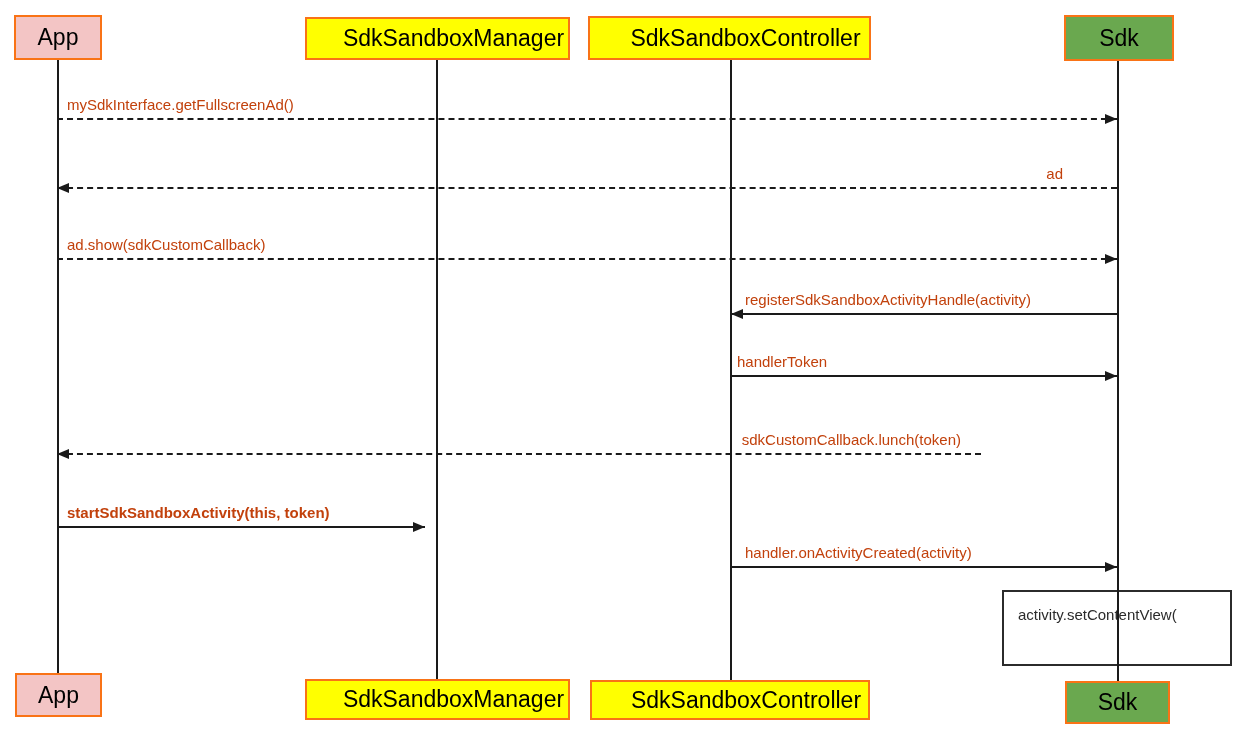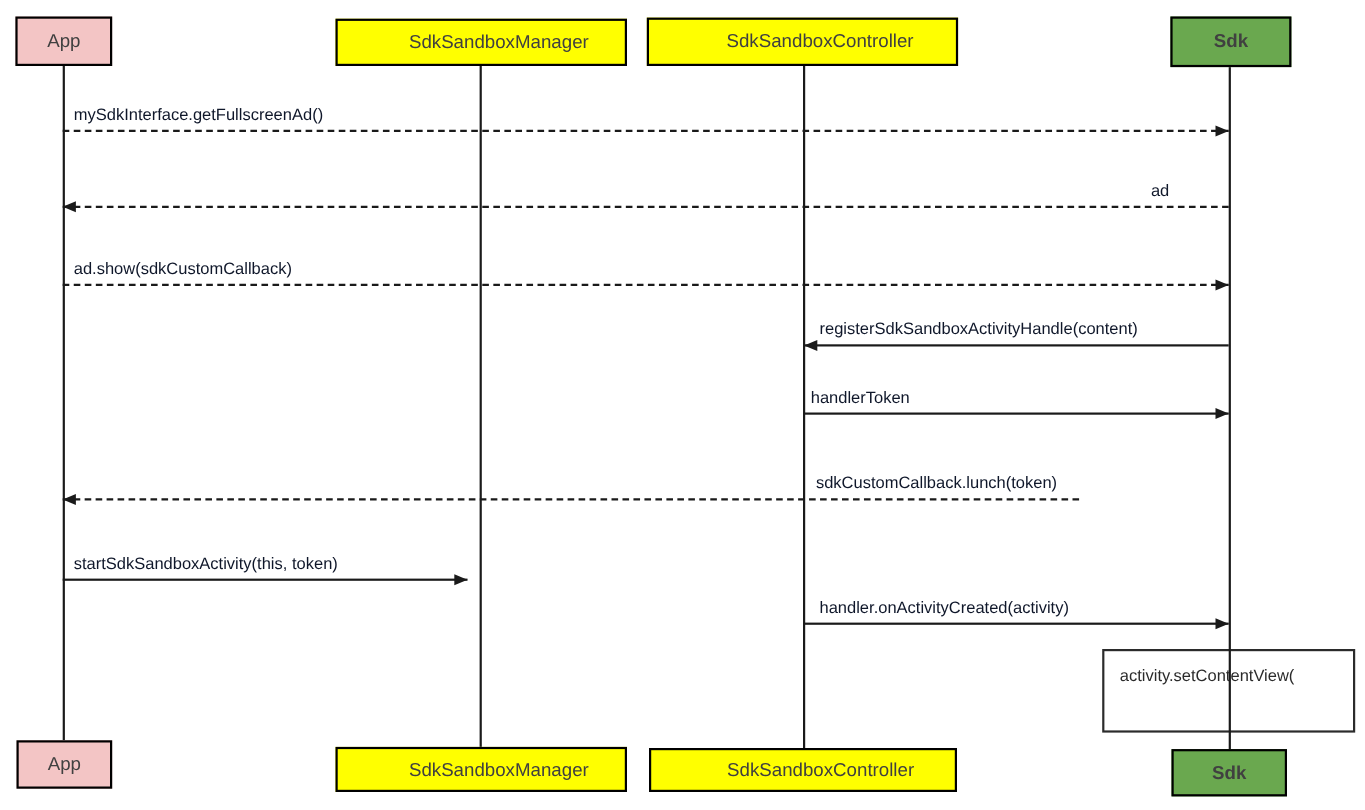--- a/index.html
+++ b/index.html
@@ -4,34 +4,34 @@
 <style>
   html,body { margin:0; padding:0; background:#ffffff; }
   body { font-family:"Liberation Sans", sans-serif; }
   #canvas {
     position:relative; width:1241px; height:736px; background:#ffffff;
     overflow:hidden;
   }
   
   .pbox {
     position:absolute; box-sizing:border-box;
-    border:2px solid #000000;
+    border:2px solid #f97316;
     display:flex; align-items:center; justify-content:center;
-    font-size:17px; color:#404040; z-index:4;
+    font-size:23px; color:#000000; z-index:4;
   }
   .fill-pink  { background:#f3c5c5; }
   .fill-yellow{ background:#ffff00;padding-left:32px; }
-  .fill-green { background:#6aa84f;font-weight:bold; }
+  .fill-green { background:#6aa84f; }
   
   .lifeline { position:absolute; width:2px; background:#1a1a1a; z-index:2; }
   
   .msg { position:absolute; height:26px; z-index:3; }
   .msgline { position:absolute; left:0; right:0; bottom:0; height:0; border-top:2px solid #1a1a1a; }
   .msgline.dashed { border-top-style:dashed; }
-  .mlabel { position:absolute; bottom:7px; white-space:nowrap; font-size:15px; color:#0f172a; }
+  .mlabel { position:absolute; bottom:7px; white-space:nowrap; font-size:15px; color:#c2410c; }
   .head { position:absolute; bottom:-4px; width:0; height:0;
           border-top:5px solid transparent; border-bottom:5px solid transparent; }
   .head.r { right:0; border-left:12px solid #1a1a1a; }
   .head.l { left:0;  border-right:12px solid #1a1a1a; }
   
   .note {
     position:absolute; box-sizing:border-box; background:#ffffff;
     border:2px solid #2b2b2b; z-index:1;
     padding:11px 0 0 14px; font-size:15px; line-height:23px; color:#2b2b2b;
   }
@@ -71,38 +71,38 @@
     <span class="head l"></span>
   </div>
 
   <div class="msg" style="left:57px; top:222px; width:1060px;margin-top:12px;">
     <span class="mlabel" style="left:10px;">ad.show(sdkCustomCallback)</span>
     <div class="msgline dashed"></div>
     <span class="head r"></span>
   </div>
 
   <div class="msg" style="left:731px; top:289px; width:386px;">
-    <span class="mlabel" style="left:14px;">registerSdkSandboxActivityHandle(content)</span>
+    <span class="mlabel" style="left:14px;">registerSdkSandboxActivityHandle(activity)</span>
     <div class="msgline"></div>
     <span class="head l"></span>
   </div>
 
   <div class="msg" style="left:731px; top:351px; width:386px;text-align:center;">
     <span class="mlabel" style="left:6px;">handlerToken</span>
     <div class="msgline"></div>
     <span class="head r"></span>
   </div>
 
   <div class="msg" style="left:57px; top:429px; width:924px;">
     <span class="mlabel" style="right:20px;">sdkCustomCallback.lunch(token)</span>
     <div class="msgline dashed"></div>
     <span class="head l"></span>
   </div>
 
-  <div class="msg" style="left:57px; top:502px; width:368px;">
+  <div class="msg" style="left:57px; top:502px; width:368px;font-weight:bold;">
     <span class="mlabel" style="left:10px;">startSdkSandboxActivity(this, token)</span>
     <div class="msgline"></div>
     <span class="head r"></span>
   </div>
 
   <div class="msg" style="left:731px; top:542px; width:386px;">
     <span class="mlabel" style="left:14px;margin-top:31px;">handler.onActivityCreated(activity)</span>
     <div class="msgline"></div>
     <span class="head r"></span>
   </div>

